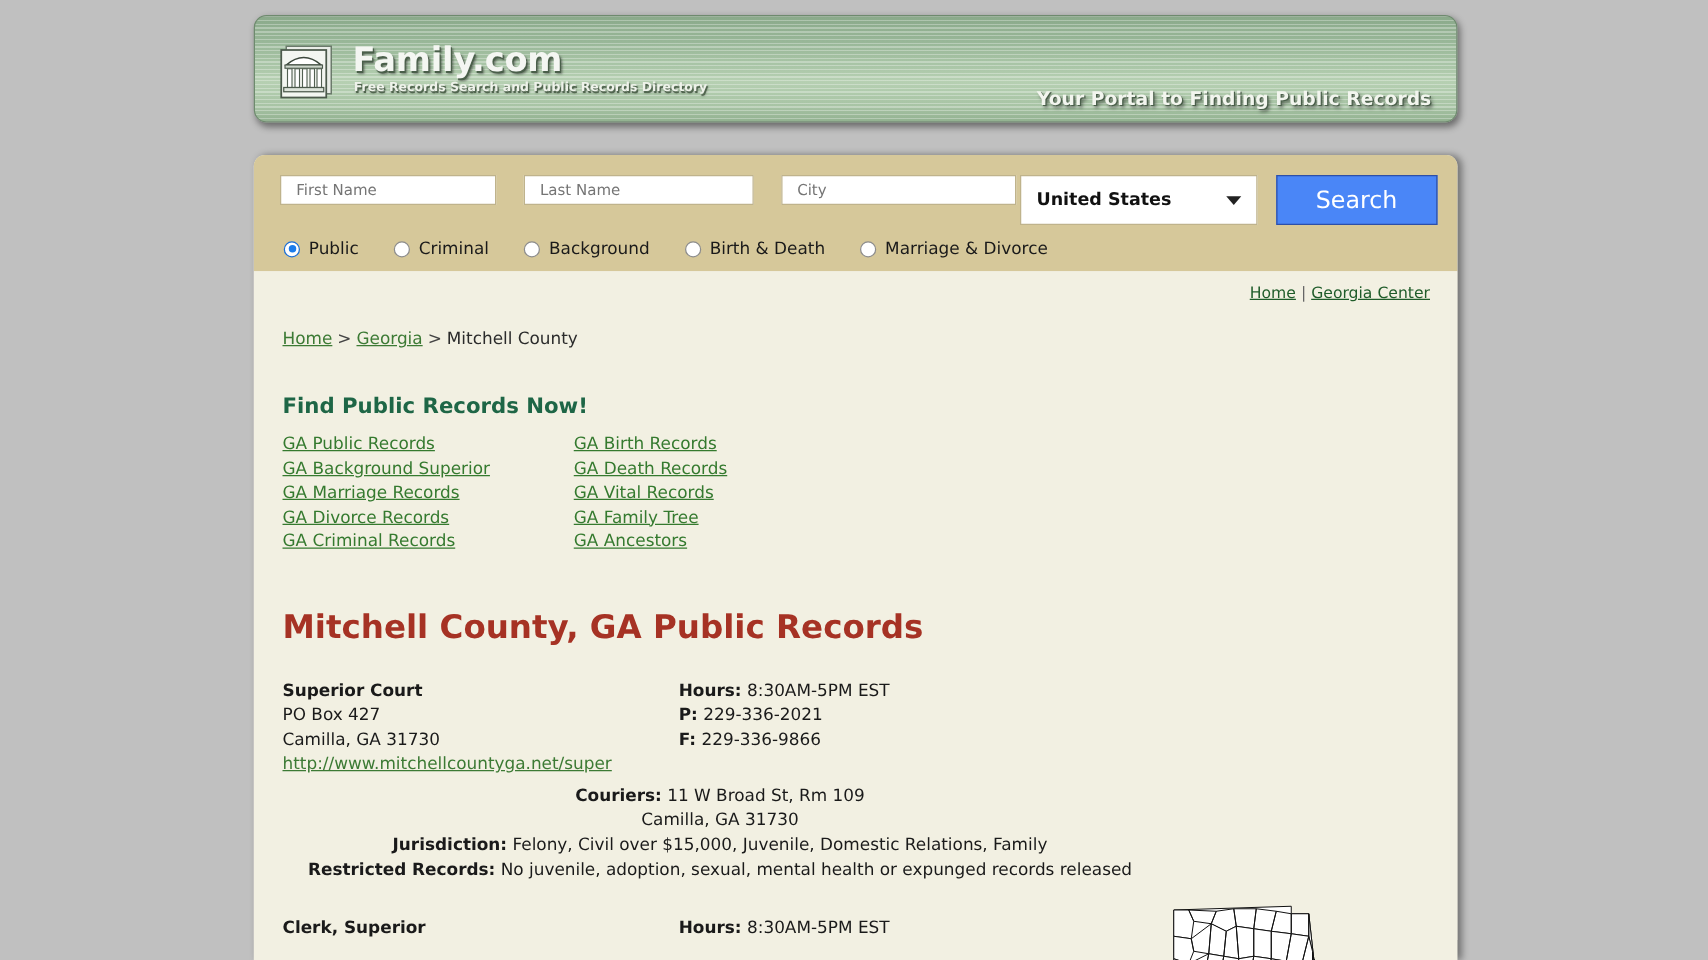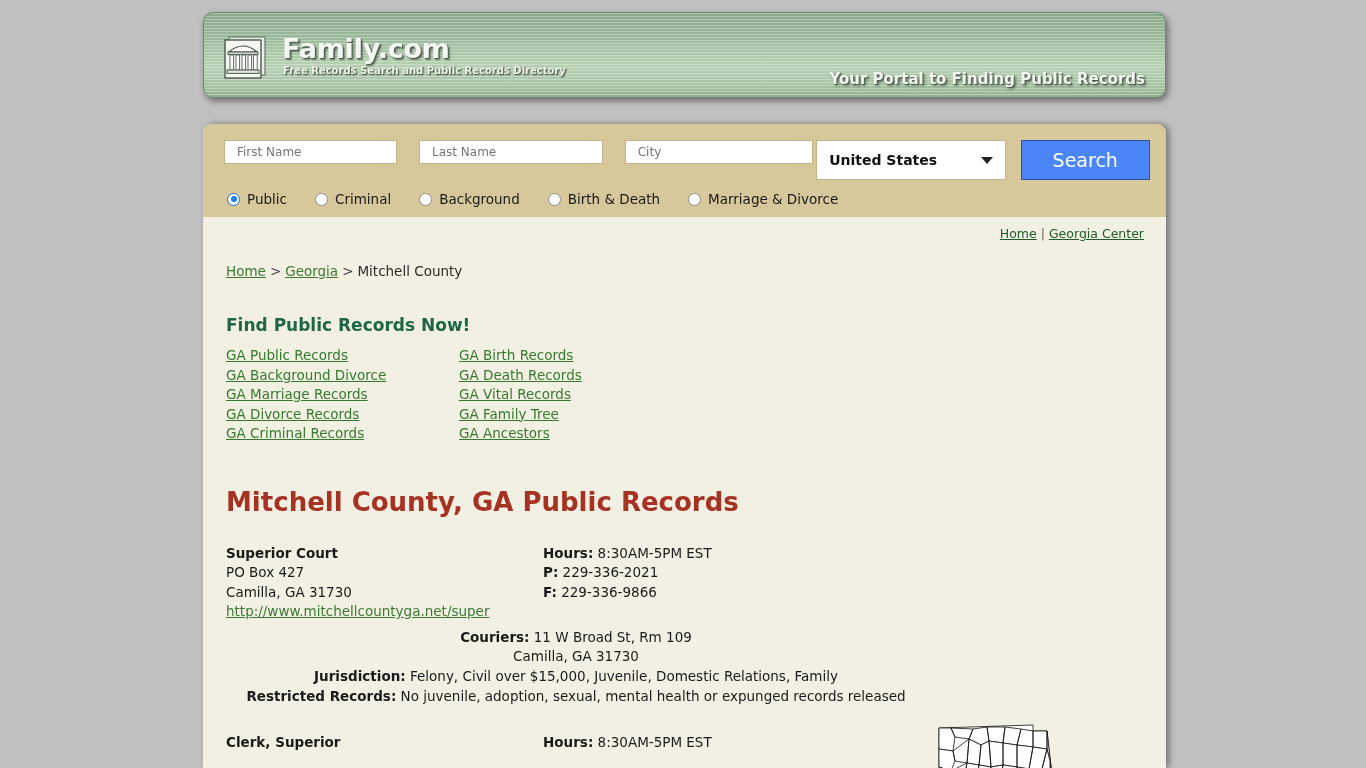--- a/index.html
+++ b/index.html
@@ -353,21 +353,21 @@
 
       <div class="breadcrumb">
         <a href="#">Home</a><span class="crumb-sep">&gt;</span><a href="#">Georgia</a><span class="crumb-sep">&gt;</span><span>Mitchell County</span>
       </div>
 
       <div class="find-title">Find Public Records Now!</div>
 
       <div class="link-grid">
         <a href="#">GA Public Records</a>
         <a href="#">GA Birth Records</a>
-        <a href="#">GA Background Divorce</a>
+        <a href="#">GA Background Superior</a>
         <a href="#">GA Death Records</a>
         <a href="#">GA Marriage Records</a>
         <a href="#">GA Vital Records</a>
         <a href="#">GA Divorce Records</a>
         <a href="#">GA Family Tree</a>
         <a href="#">GA Criminal Records</a>
         <a href="#">GA Ancestors</a>
       </div>
 
       <h1 class="county-title">Mitchell County, GA Public Records</h1>

